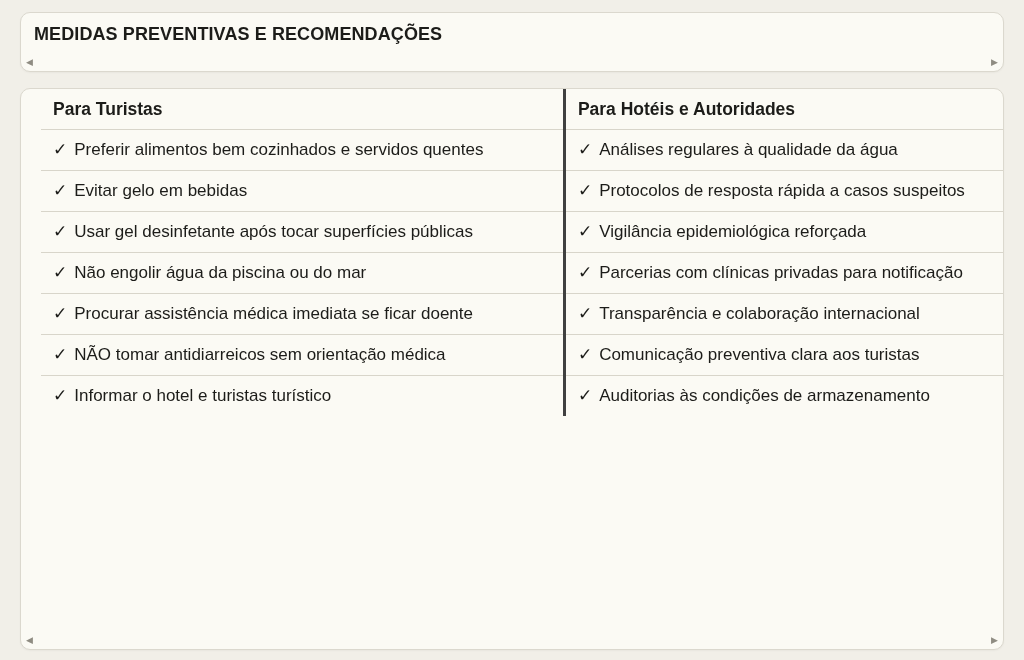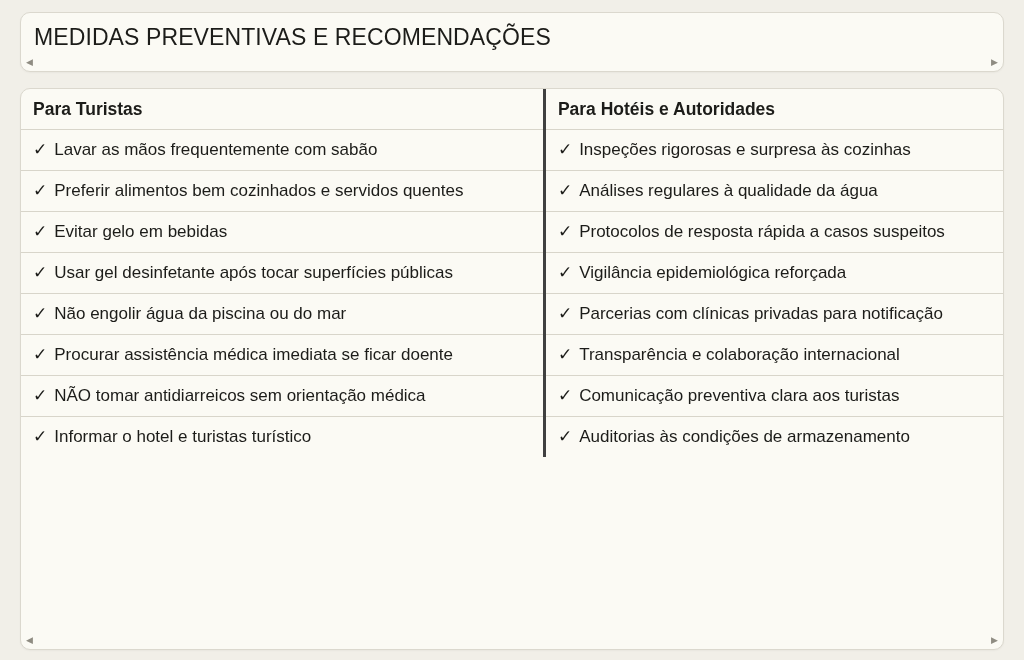--- a/index.html
+++ b/index.html
@@ -16,22 +16,22 @@
     position: relative;
     background: #fbfaf4;
     border: 1px solid #dbd8ce;
     border-radius: 10px;
     box-shadow: 0 1px 2px rgba(0,0,0,0.04);
     overflow: hidden;
   }
 
   .title-card { height: 60px; margin-bottom: 16px; }
   .title-card h1 {
-    font-size: 23px;
-    font-weight: normal;
+    font-size: 18px;
+    font-weight: bold;
     letter-spacing: 0.1px;
     padding: 11px 27px 0 13px;
     white-space: nowrap;
   }
 
   .hscrollbar {
     position: absolute;
     left: 5px; right: 5px; bottom: 2px;
     height: 13px;
     display: flex;
@@ -47,20 +47,21 @@
     cursor: default;
     user-select: none;
   }
 
   .table-card { height: 562px; padding-bottom: 16px; }
 
   table {
     width: 100%;
     border-collapse: collapse;
     table-layout: fixed;
+    margin-left: 20px;
   }
   col.col-left  { width: 53.3%; }
   col.col-right { width: 46.7%; }
 
   th, td {
     padding: 2px 12px;
     line-height: 36px;
     font-size: 17px;
     text-align: left;
     vertical-align: middle;
@@ -95,24 +96,20 @@
           <col class="col-right">
         </colgroup>
       <thead>
         <tr>
           <th>Para Turistas</th>
           <th>Para Hotéis e Autoridades</th>
         </tr>
       </thead>
       <tbody>
           <tr>
-            <td><span class="check">✓</span><span>Lavar as mãos frequentemente com sabão</span></td>
-            <td><span class="check">✓</span><span>Inspeções rigorosas e surpresa às cozinhas</span></td>
-          </tr>
-          <tr>
             <td><span class="check">✓</span><span>Preferir alimentos bem cozinhados e servidos quentes</span></td>
             <td><span class="check">✓</span><span>Análises regulares à qualidade da água</span></td>
           </tr>
           <tr>
             <td><span class="check">✓</span><span>Evitar gelo em bebidas</span></td>
             <td><span class="check">✓</span><span>Protocolos de resposta rápida a casos suspeitos</span></td>
           </tr>
           <tr>
             <td><span class="check">✓</span><span>Usar gel desinfetante após tocar superfícies públicas</span></td>
             <td><span class="check">✓</span><span>Vigilância epidemiológica reforçada</span></td>

